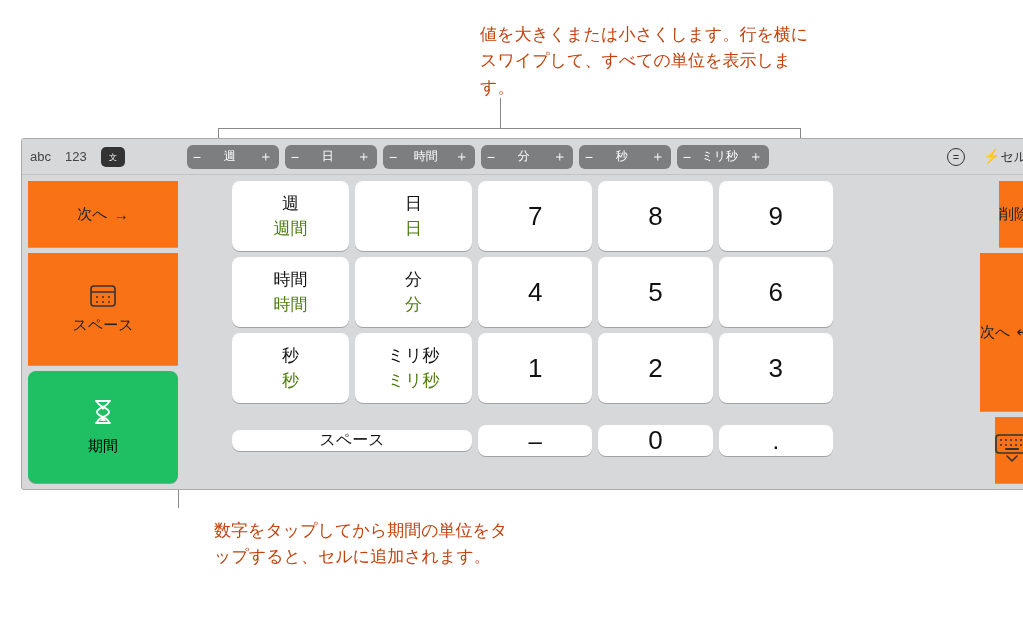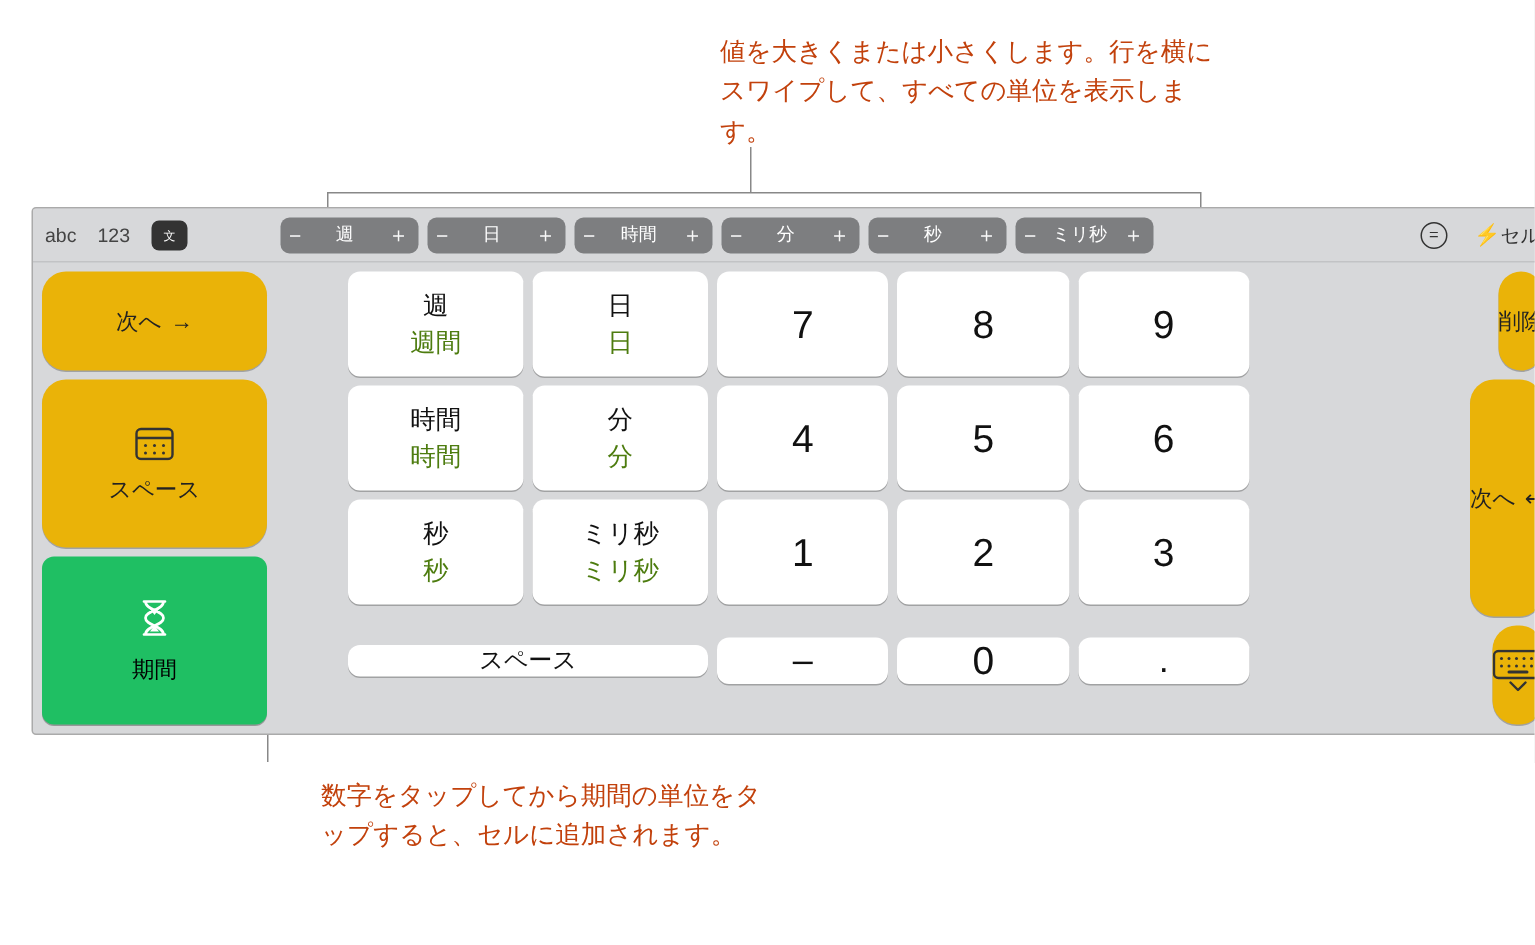--- a/index.html
+++ b/index.html
@@ -59,21 +59,21 @@
   .bolt { font-size: 14px; }
 
   
   .kbd-main { display: flex; height: calc(100% - 36px); }
 
   .col-left { width: 162px; padding: 6px; display: flex; flex-direction: column; gap: 6px; }
   .col-right { width: 162px; padding: 6px; display: flex; flex-direction: column; gap: 6px; align-items: flex-end; }
   .col-mid { flex: 1; padding: 6px 40px 6px 48px; display: flex; flex-direction: column; gap: 6px; }
 
   .gray-key {
-    background: #eab308; border-radius: 16px; box-shadow: 0 1px 0 rgba(0,0,0,.25);
+    background: #f97316; border-radius: 0; box-shadow: 0 1px 0 rgba(0,0,0,.25);
     display: flex; flex-direction: column; align-items: center; justify-content: center;
     color: #222; font-size: 15px; gap: 4px;
   }
   .gray-key .ico { font-size: 20px; }
   .green-key {
     background: #1fbf63; color: #000000; border-radius: 8px; box-shadow: 0 1px 0 rgba(0,0,0,.3);
     display:flex; flex-direction:column; align-items:center; justify-content:center; gap:6px; font-size:15px;
   }
   .green-key .ico { font-size: 22px; }
 

